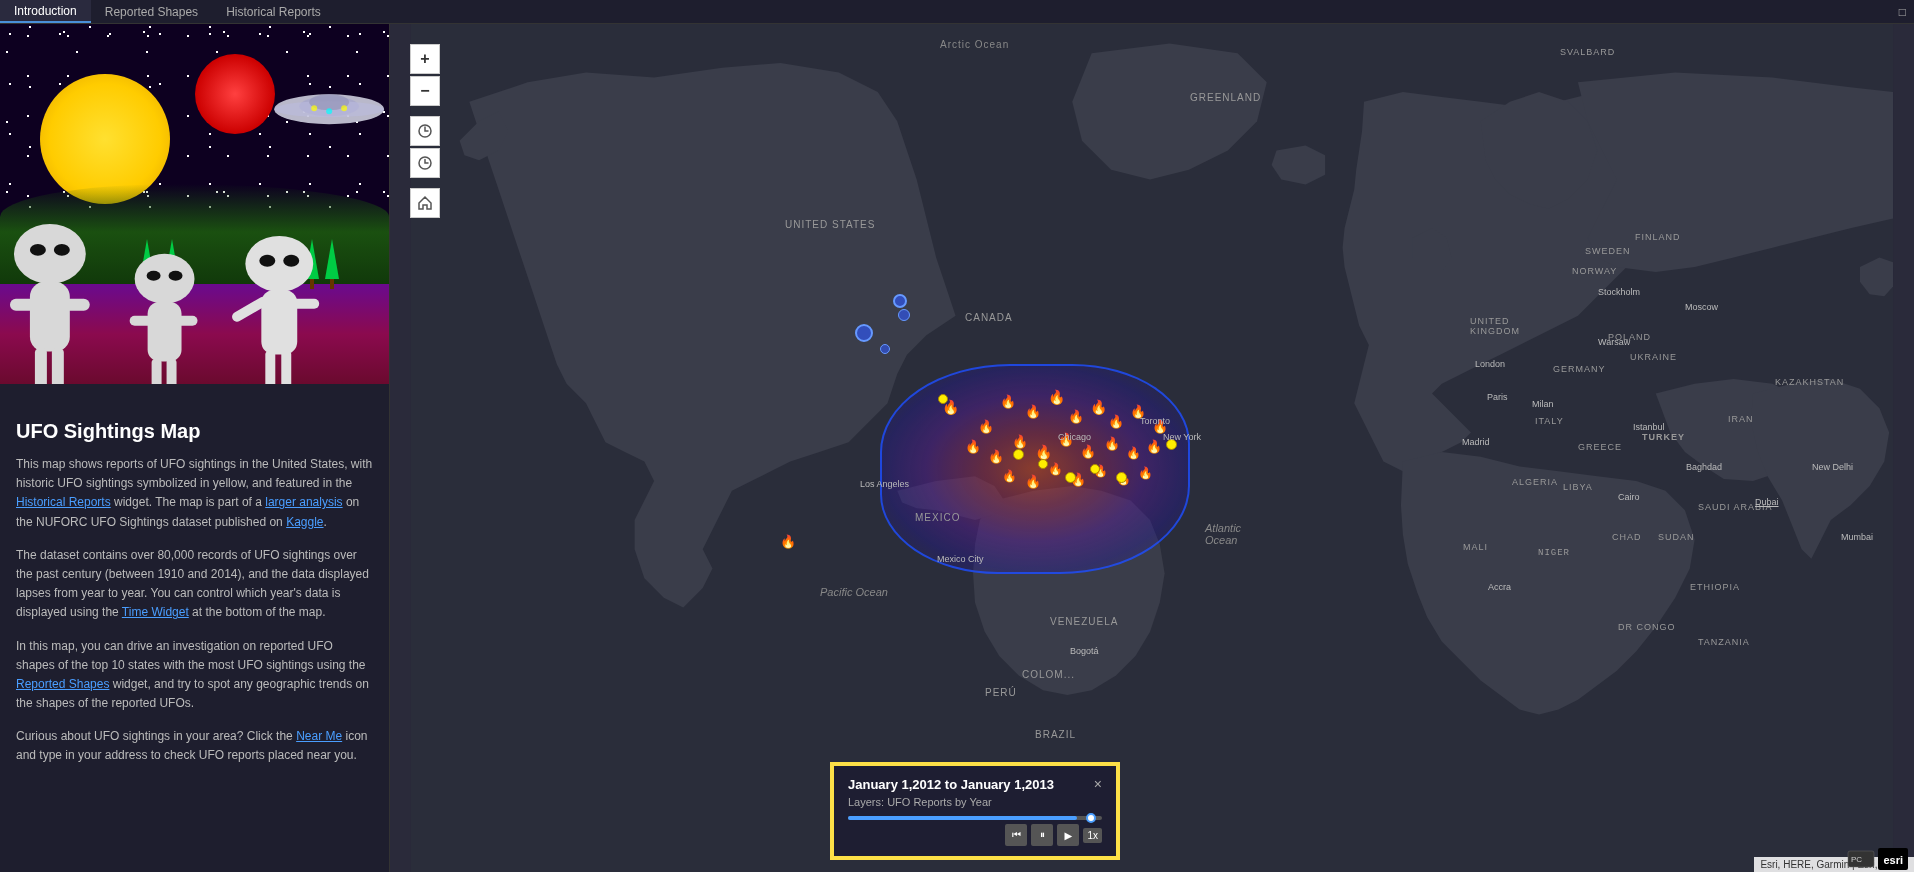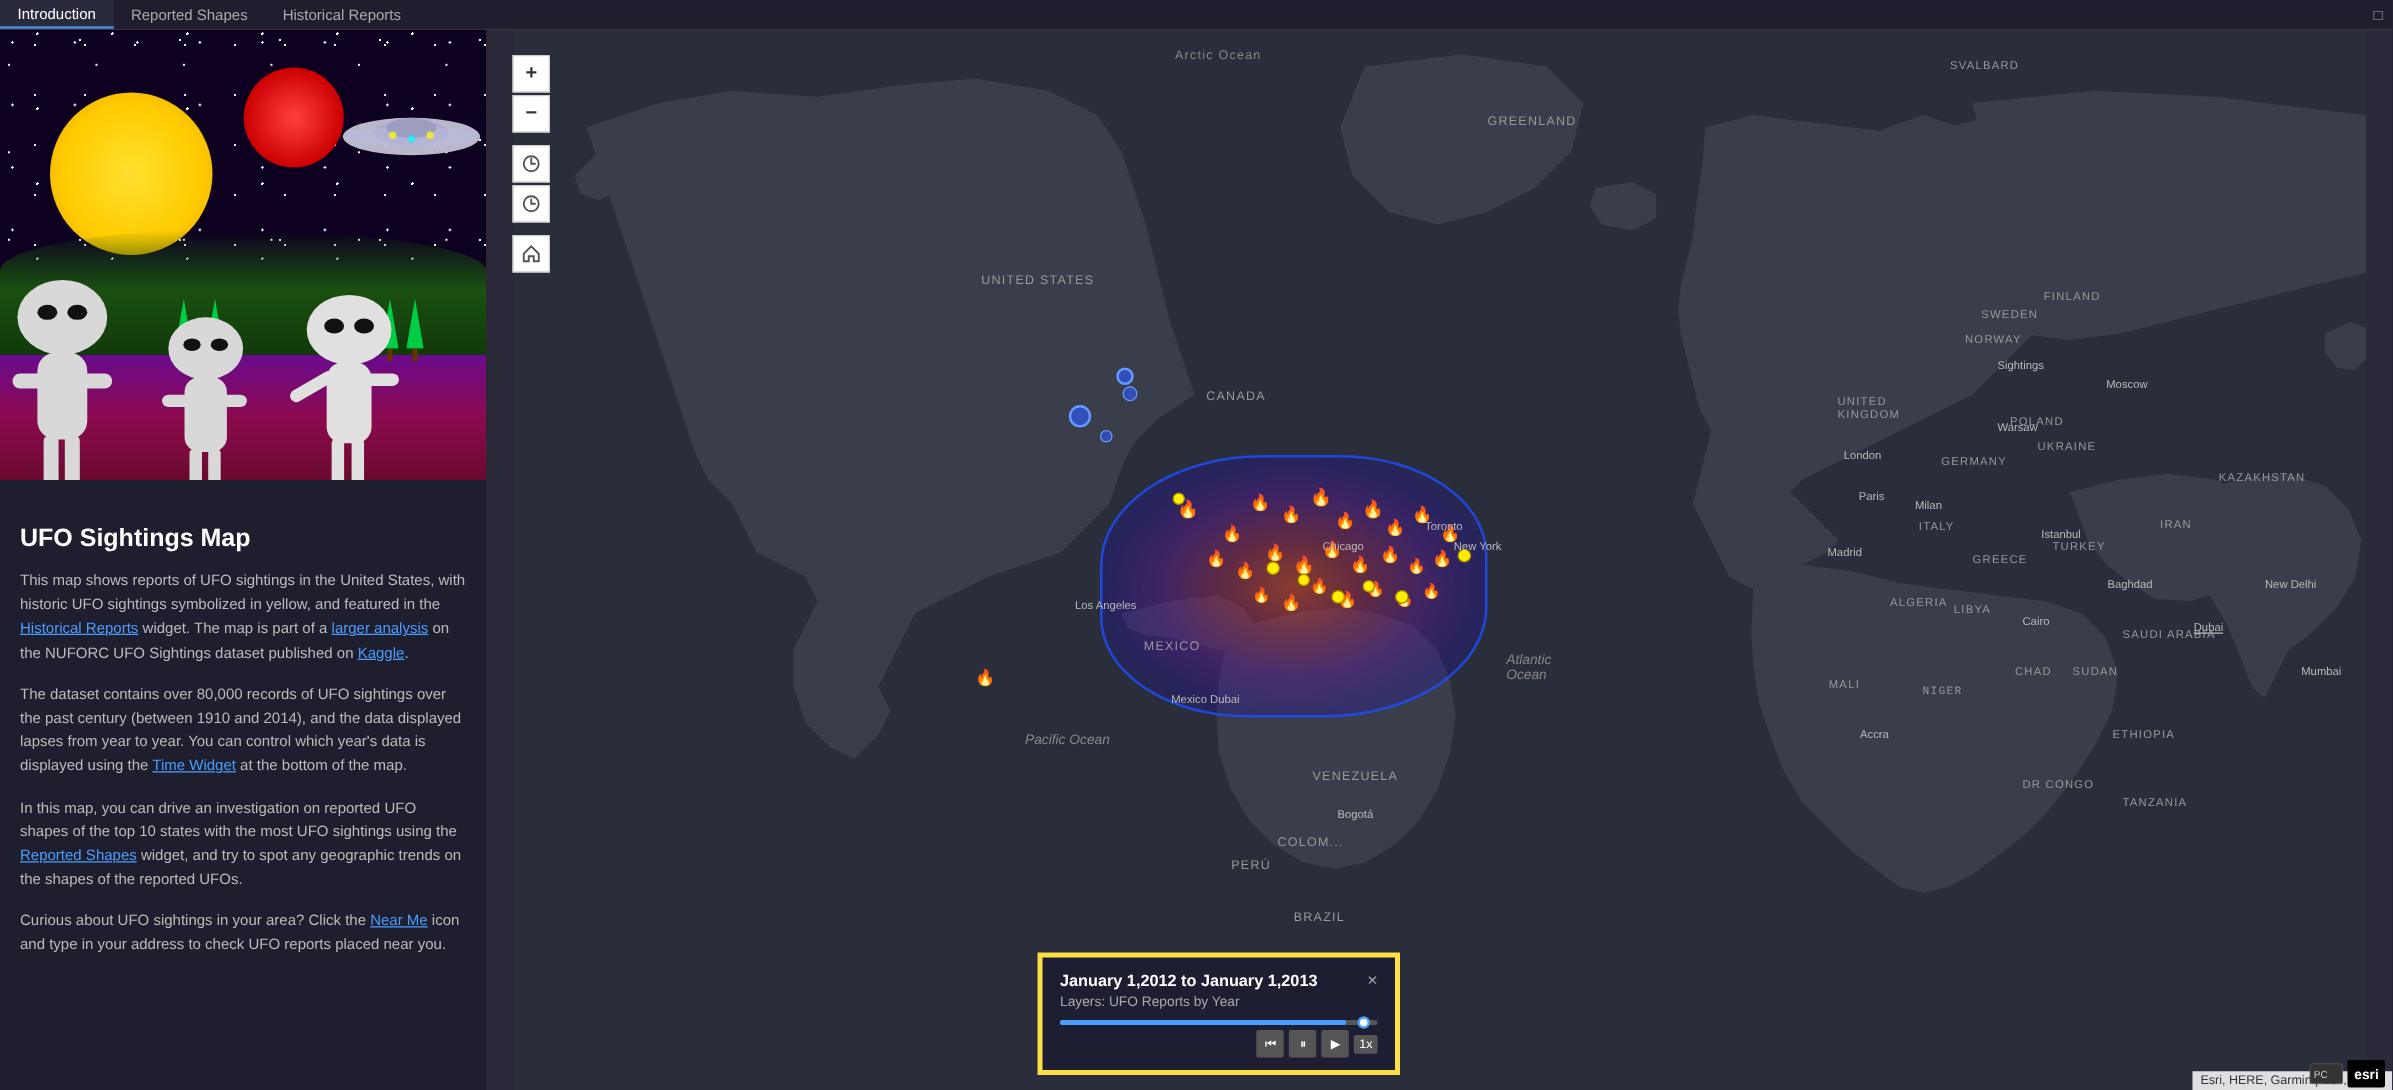--- a/index.html
+++ b/index.html
@@ -575,50 +575,50 @@
 
       <span style="position:absolute;left:390px;top:510px;font-size:13px;color:#ff4422;">🔥</span>
     </div>
 
     <div style="position:absolute;inset:0;pointer-events:none;">
       <span class="city-label" style="left:800px;top:68px;font-size:10px;letter-spacing:1px;color:#999;">GREENLAND</span>
       <span class="city-label" style="left:550px;top:15px;color:#888;font-size:10px;letter-spacing:1px;">Arctic Ocean</span>
       <span class="city-label" style="left:395px;top:195px;font-size:10px;letter-spacing:1px;color:#999;">UNITED STATES</span>
       <span class="city-label" style="left:575px;top:288px;font-size:10px;letter-spacing:1px;color:#999;">CANADA</span>
       <span class="city-label" style="left:525px;top:488px;font-size:10px;letter-spacing:1px;color:#999;">MEXICO</span>
-      <span class="city-label" style="left:547px;top:530px;color:#bbb;">Mexico Dubai</span>
+      <span class="city-label" style="left:547px;top:530px;color:#bbb;">Mexico City</span>
       <span class="city-label" style="left:660px;top:592px;font-size:10px;letter-spacing:1px;color:#999;">VENEZUELA</span>
       <span class="city-label" style="left:632px;top:645px;font-size:10px;letter-spacing:1px;color:#999;">COLOM...</span>
       <span class="city-label" style="left:645px;top:705px;font-size:10px;letter-spacing:1px;color:#999;">BRAZIL</span>
       <span class="city-label" style="left:595px;top:663px;font-size:10px;letter-spacing:1px;color:#999;">PERÚ</span>
       <span class="city-label" style="left:470px;top:455px;color:#bbb;">Los Angeles</span>
       <span class="city-label" style="left:668px;top:408px;color:#bbb;text-align:center;">Chicago</span>
       <span class="city-label" style="left:750px;top:392px;color:#bbb;">Toronto</span>
       <span class="city-label" style="left:773px;top:408px;color:#bbb;">New York</span>
       <span class="city-label" style="left:680px;top:622px;color:#bbb;">Bogotá</span>
       <span class="ocean-label" style="left:815px;top:498px;">Atlantic<br>Ocean</span>
       <span class="ocean-label" style="left:430px;top:562px;">Pacific Ocean</span>
 
       <span class="city-label" style="left:1170px;top:23px;font-size:9px;letter-spacing:1px;color:#999;">SVALBARD</span>
       <span class="city-label" style="left:1182px;top:242px;font-size:9px;letter-spacing:1px;color:#999;">NORWAY</span>
       <span class="city-label" style="left:1195px;top:222px;font-size:9px;letter-spacing:1px;color:#999;">SWEDEN</span>
       <span class="city-label" style="left:1245px;top:208px;font-size:9px;letter-spacing:1px;color:#999;">FINLAND</span>
-      <span class="city-label" style="left:1208px;top:263px;color:#bbb;">Sightings</span>
+      <span class="city-label" style="left:1208px;top:263px;color:#bbb;">Stockholm</span>
       <span class="city-label" style="left:1080px;top:292px;font-size:9px;letter-spacing:1px;color:#999;">UNITED<br>KINGDOM</span>
       <span class="city-label" style="left:1085px;top:335px;color:#bbb;">London</span>
       <span class="city-label" style="left:1097px;top:368px;color:#bbb;">Paris</span>
       <span class="city-label" style="left:1163px;top:340px;font-size:9px;letter-spacing:1px;color:#999;">GERMANY</span>
       <span class="city-label" style="left:1218px;top:308px;font-size:9px;letter-spacing:1px;color:#999;">POLAND</span>
       <span class="city-label" style="left:1240px;top:328px;font-size:9px;letter-spacing:1px;color:#999;">UKRAINE</span>
       <span class="city-label" style="left:1145px;top:392px;font-size:9px;letter-spacing:1px;color:#999;">ITALY</span>
       <span class="city-label" style="left:1142px;top:375px;color:#bbb;">Milan</span>
       <span class="city-label" style="left:1072px;top:413px;color:#bbb;">Madrid</span>
       <span class="city-label" style="left:1188px;top:418px;font-size:9px;letter-spacing:1px;color:#999;">GREECE</span>
       <span class="city-label" style="left:1243px;top:398px;color:#bbb;">Istanbul</span>
-      <span class="city-label" style="left:1252px;top:408px;font-size:9px;letter-spacing:1px;color:#999;">TURKEY</span>
+      <span class="city-label" style="left:1252px;top:408px;font-size:9px;letter-spacing:1px;color:#999;font-weight:bold;">TURKEY</span>
       <span class="city-label" style="left:1295px;top:278px;color:#bbb;">Moscow</span>
       <span class="city-label" style="left:1208px;top:313px;color:#bbb;">Warsaw</span>
       <span class="city-label" style="left:1338px;top:390px;font-size:9px;letter-spacing:1px;color:#999;">IRAN</span>
       <span class="city-label" style="left:1296px;top:438px;color:#bbb;">Baghdad</span>
       <span class="city-label" style="left:1228px;top:468px;color:#bbb;">Cairo</span>
       <span class="city-label" style="left:1173px;top:458px;font-size:9px;letter-spacing:1px;color:#999;">LIBYA</span>
       <span class="city-label" style="left:1122px;top:453px;font-size:9px;letter-spacing:1px;color:#999;">ALGERIA</span>
       <span class="city-label" style="left:1073px;top:518px;font-size:9px;letter-spacing:1px;color:#999;">MALI</span>
       <span class="city-label" style="left:1148px;top:524px;font-size:9px;letter-spacing:1px;color:#999;font-family:Liberation Mono, monospace;">NIGER</span>
       <span class="city-label" style="left:1222px;top:508px;font-size:9px;letter-spacing:1px;color:#999;">CHAD</span>

